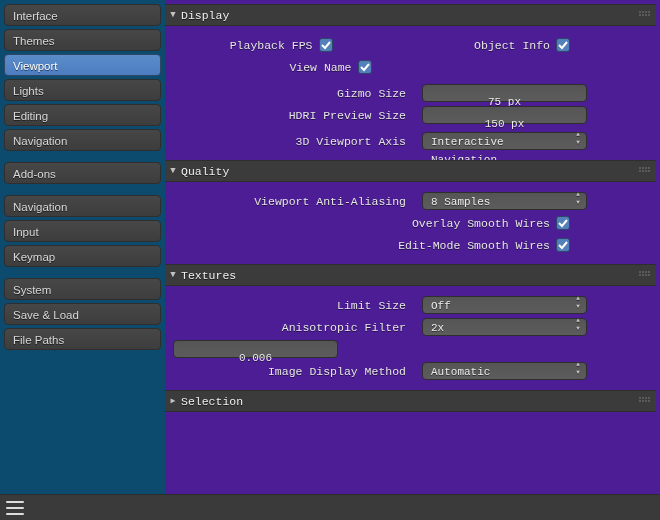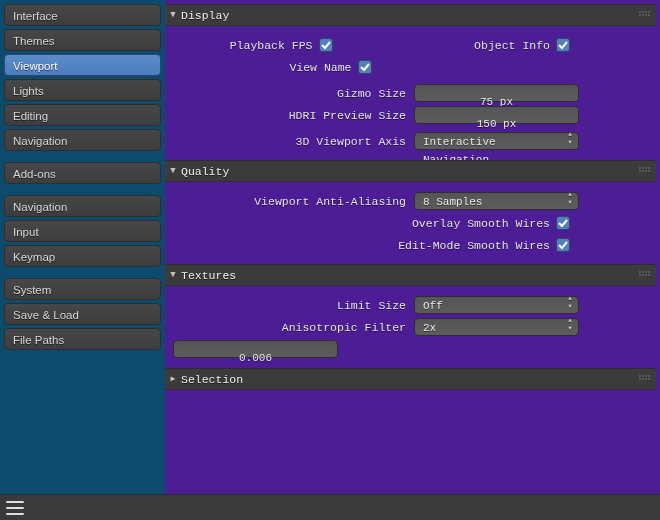--- a/index.html
+++ b/index.html
@@ -173,21 +173,21 @@
     display: none;
     width: 10px;
     height: 10px;
   }
 
   
   .prop-row {
     display: flex;
     align-items: center;
     height: 22px;
-    gap: 8px;
+    gap: 16px;
   }
   .prop-row .prop-label {
     flex: 0 0 233px;
     text-align: right;
     color: #e6e6e6;
     text-shadow: 0 1px 0 rgba(0,0,0,0.55);
     white-space: nowrap;
   }
   .prop-row .prop-field {
     flex: 1 1 auto;
@@ -460,20 +460,29 @@
               <span>2x</span>
               <span class="chev-split"></span>
             </div>
           </div>
         </div>
         <div class="prop-row">
           <div class="prop-field">
             <div class="num-input">0.006</div>
           </div>
         </div>
+        <div class="prop-row">
+          <span class="prop-label">Image Display Method</span>
+          <div class="prop-field">
+            <div class="select">
+              <span>Automatic</span>
+              <span class="chev-split"></span>
+            </div>
+          </div>
+        </div>
       </div>
     </div>
 
     <div class="panel">
       <div class="panel-header">
         <span class="collapse-tri right"></span>
         <span class="title">Selection</span>
         <span class="grip">
             <span></span>
             <span></span>

